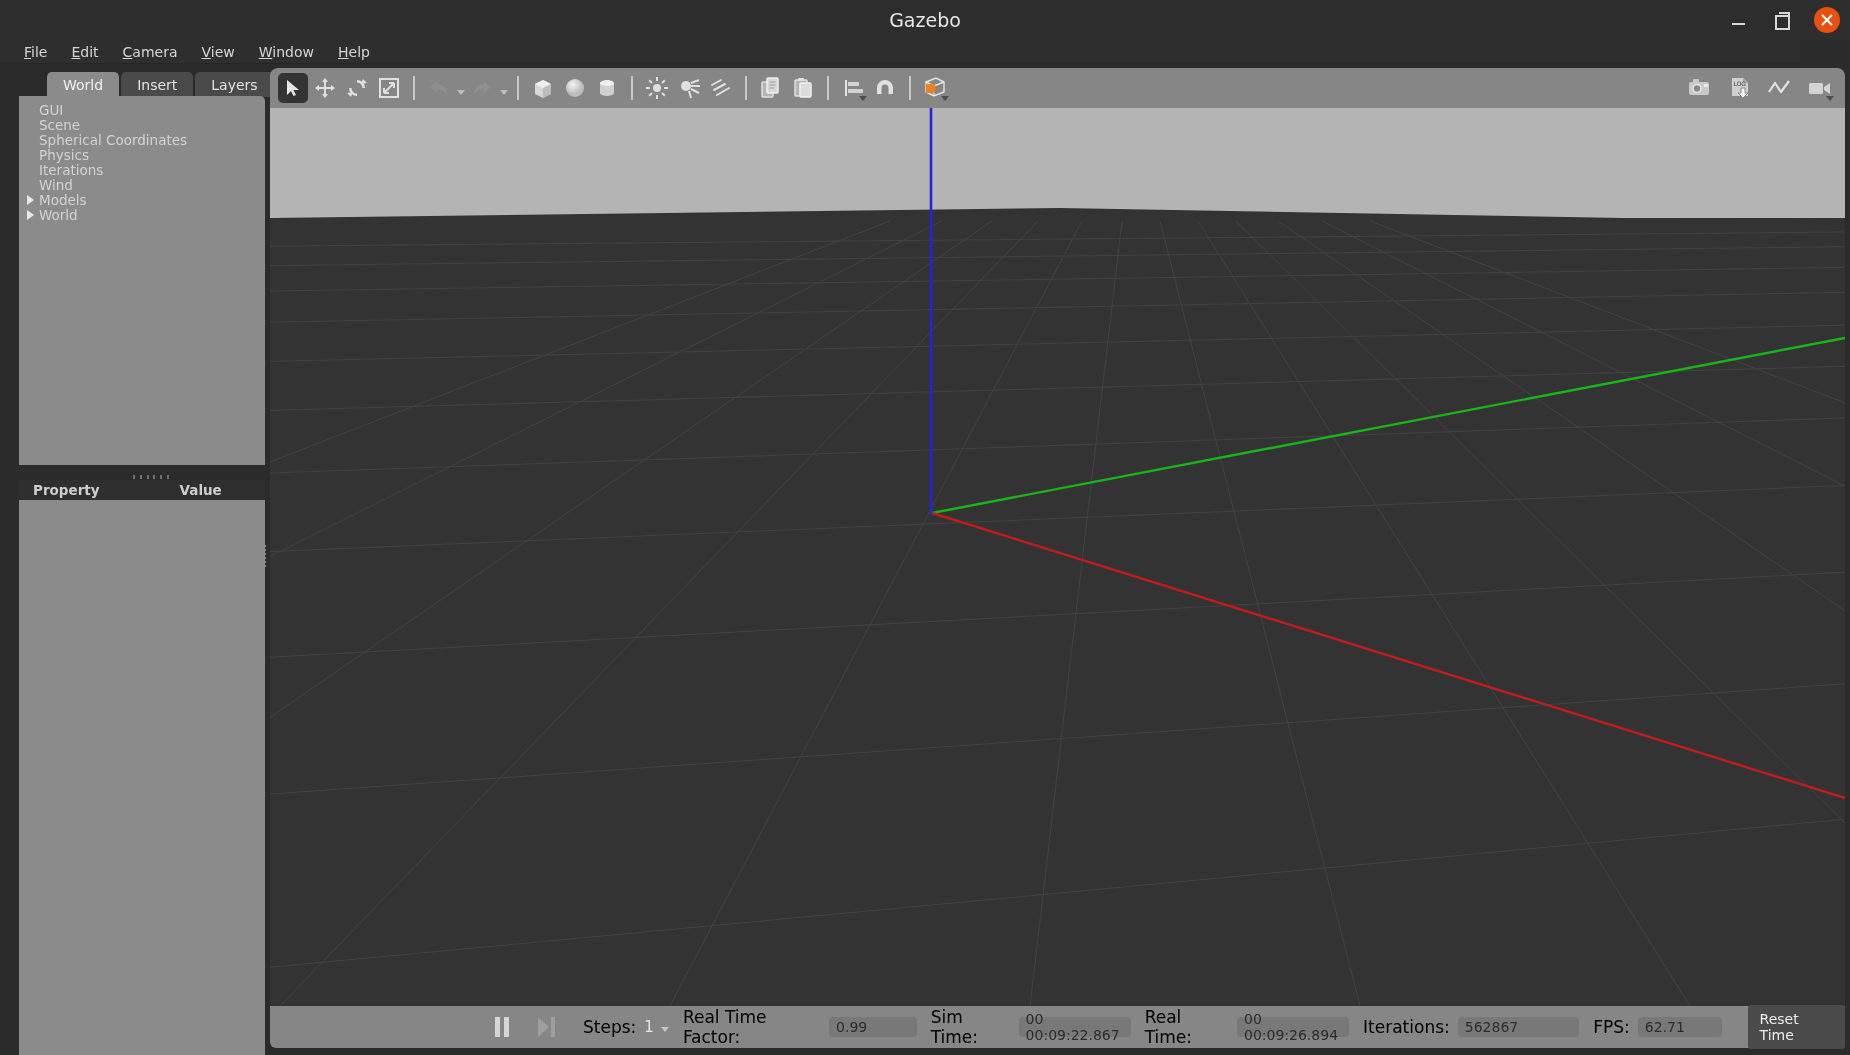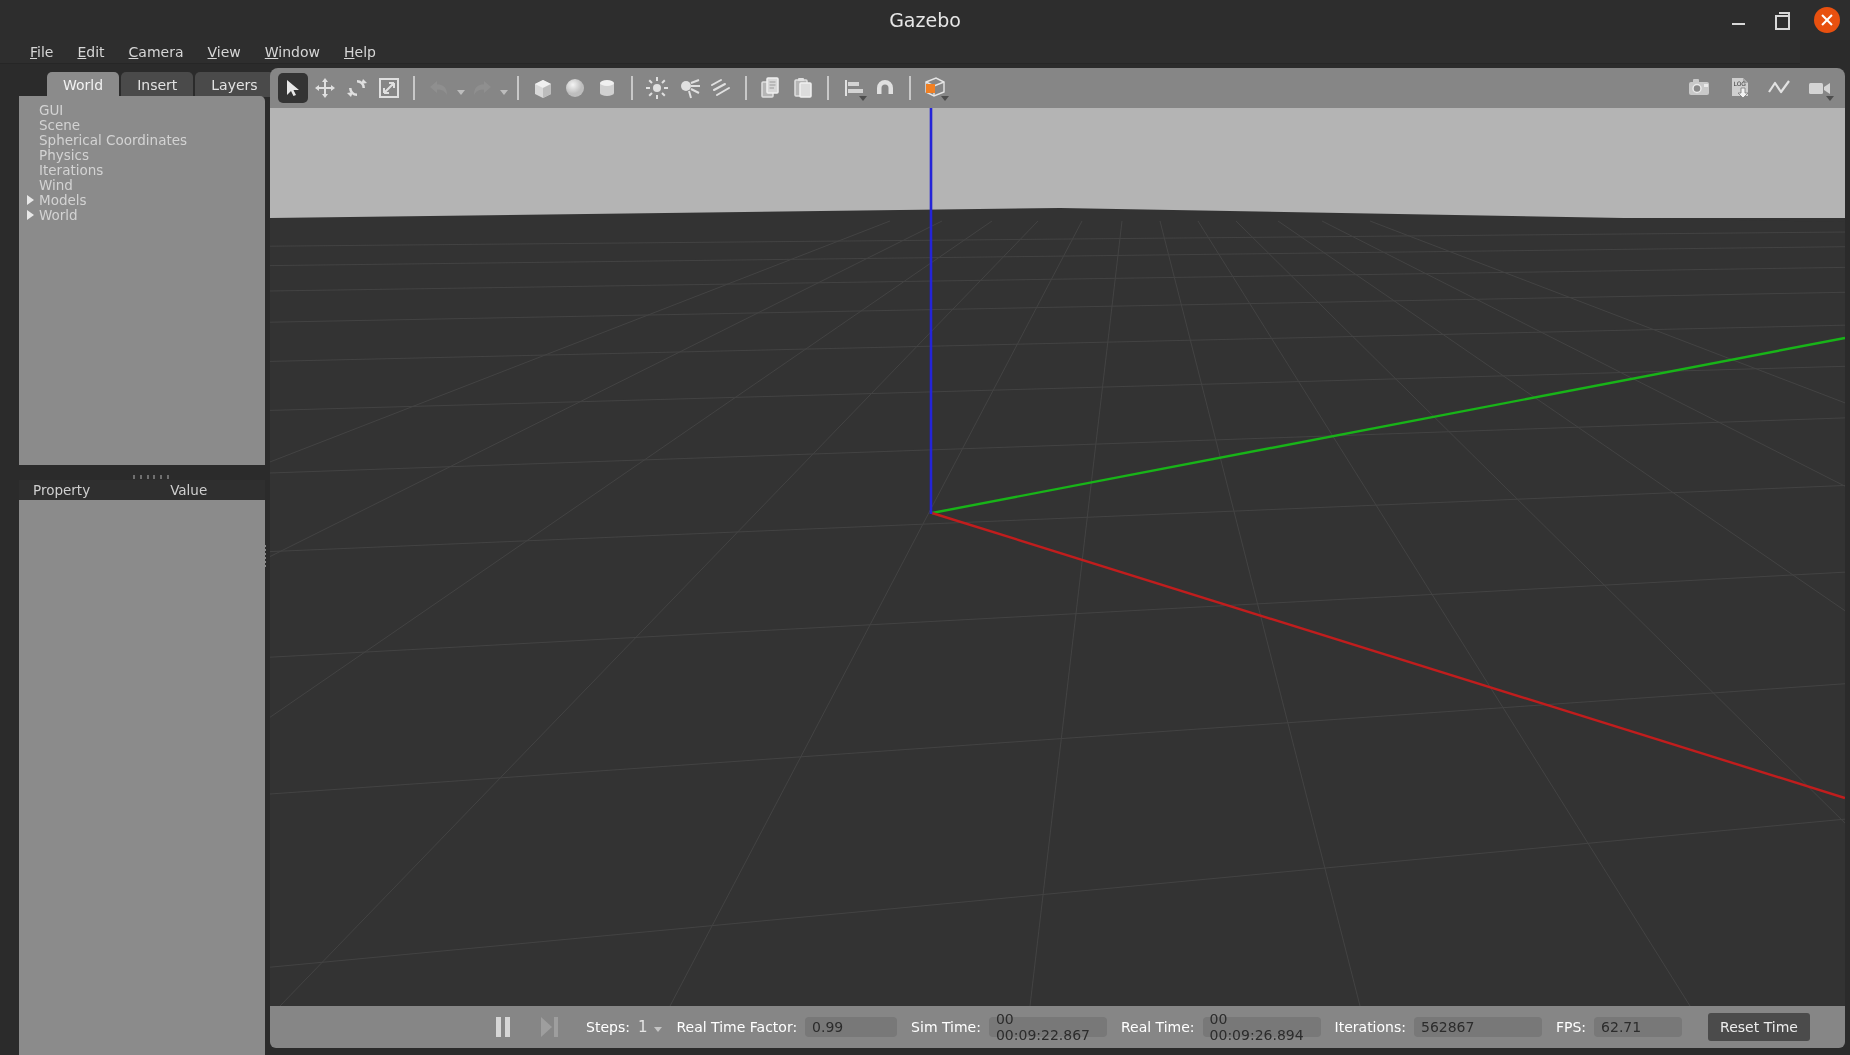--- a/index.html
+++ b/index.html
@@ -35,21 +35,21 @@
               background: #e8500f; position: relative; }
   .wc-close::before, .wc-close::after {
     content: ""; position: absolute; left: 6px; top: 12px; width: 14px;
     height: 2px; background: #fff; }
   .wc-close::before { transform: rotate(45deg); }
   .wc-close::after  { transform: rotate(-45deg); }
 
   
   #menubar {
     position: absolute; left: 0; top: 40px; width: 1800px; height: 24px;
-    background: #2e2e2e; display: flex; align-items: center; padding-left: 18px;
+    background: #2e2e2e; display: flex; align-items: center; padding-left: 12px;
     border-bottom: 1px solid #262626;
   }
   .menu-item { color: #d6d6d6; font-size: 14px; padding: 2px 12px; cursor: default; }
   .menu-item u { text-decoration: underline; }
 
   
   #left-panel {
     position: absolute; left: 5px; top: 68px; width: 257px; height: 980px;
     background: #2b2b2b;
   }
@@ -77,21 +77,21 @@
   .tree-arrow.hidden { visibility: hidden; }
   #splitter-grip {
     position: absolute; left: 128px; top: 406px; width: 36px; height: 5px;
     display: flex; justify-content: space-between; align-items: center;
   }
   #splitter-grip span { width: 2px; height: 4px; background: #6f6f6f; }
   #prop-header {
     position: absolute; left: 14px; top: 412px; width: 246px; height: 20px;
     background: #2f2f2f; display: flex; align-items: center;
   }
-  .prop-col { color: #cfcfcf; font-size: 13.5px; font-weight: normal; }
+  .prop-col { color: #cfcfcf; font-size: 13.5px; font-weight: bold; }
   #prop-col-property { margin-left: 14px; }
   #prop-col-value { margin-left: 80px; text-align: center; }
   #prop-body {
     position: absolute; left: 14px; top: 432px; width: 246px; height: 612px;
     background: #8b8b8b;
   }
 
   
   #render-panel {
     position: absolute; left: 270px; top: 68px; width: 1575px; height: 980px;
@@ -153,21 +153,21 @@
     justify-content: center; cursor: default; margin-right: 20px;
   }
   .pause-icon { display: flex; gap: 4px; }
   .pause-icon span { width: 5px; height: 20px; background: #d6d6d6; }
   .step-icon { display: flex; align-items: center; gap: 2px; }
   .step-icon .tri {
     width: 0; height: 0; border-left: 11px solid #9e9e9e;
     border-top: 10px solid transparent; border-bottom: 10px solid transparent;
   }
   .step-icon .bar { width: 4px; height: 20px; background: #9e9e9e; }
-  .sb-label { color: #ffffff; font-size: 14px; margin: 0 8px 0 14px; }
+  .sb-label { color: #000000; font-size: 17px; margin: 0 8px 0 14px; }
   .sb-label.first { margin-left: 4px; }
   .sb-value-plain { color: #e4e4e4; font-size: 15px; }
   .sb-field {
     background: #787878; border-radius: 4px; height: 20px;
     display: flex; align-items: center; padding: 0 7px;
     color: #2c2c2c; font-size: 14px;
   }
   .sb-caret {
     width: 0; height: 0; margin-left: 7px; margin-top: 5px;
     border-top: 5px solid #c4c4c4;

